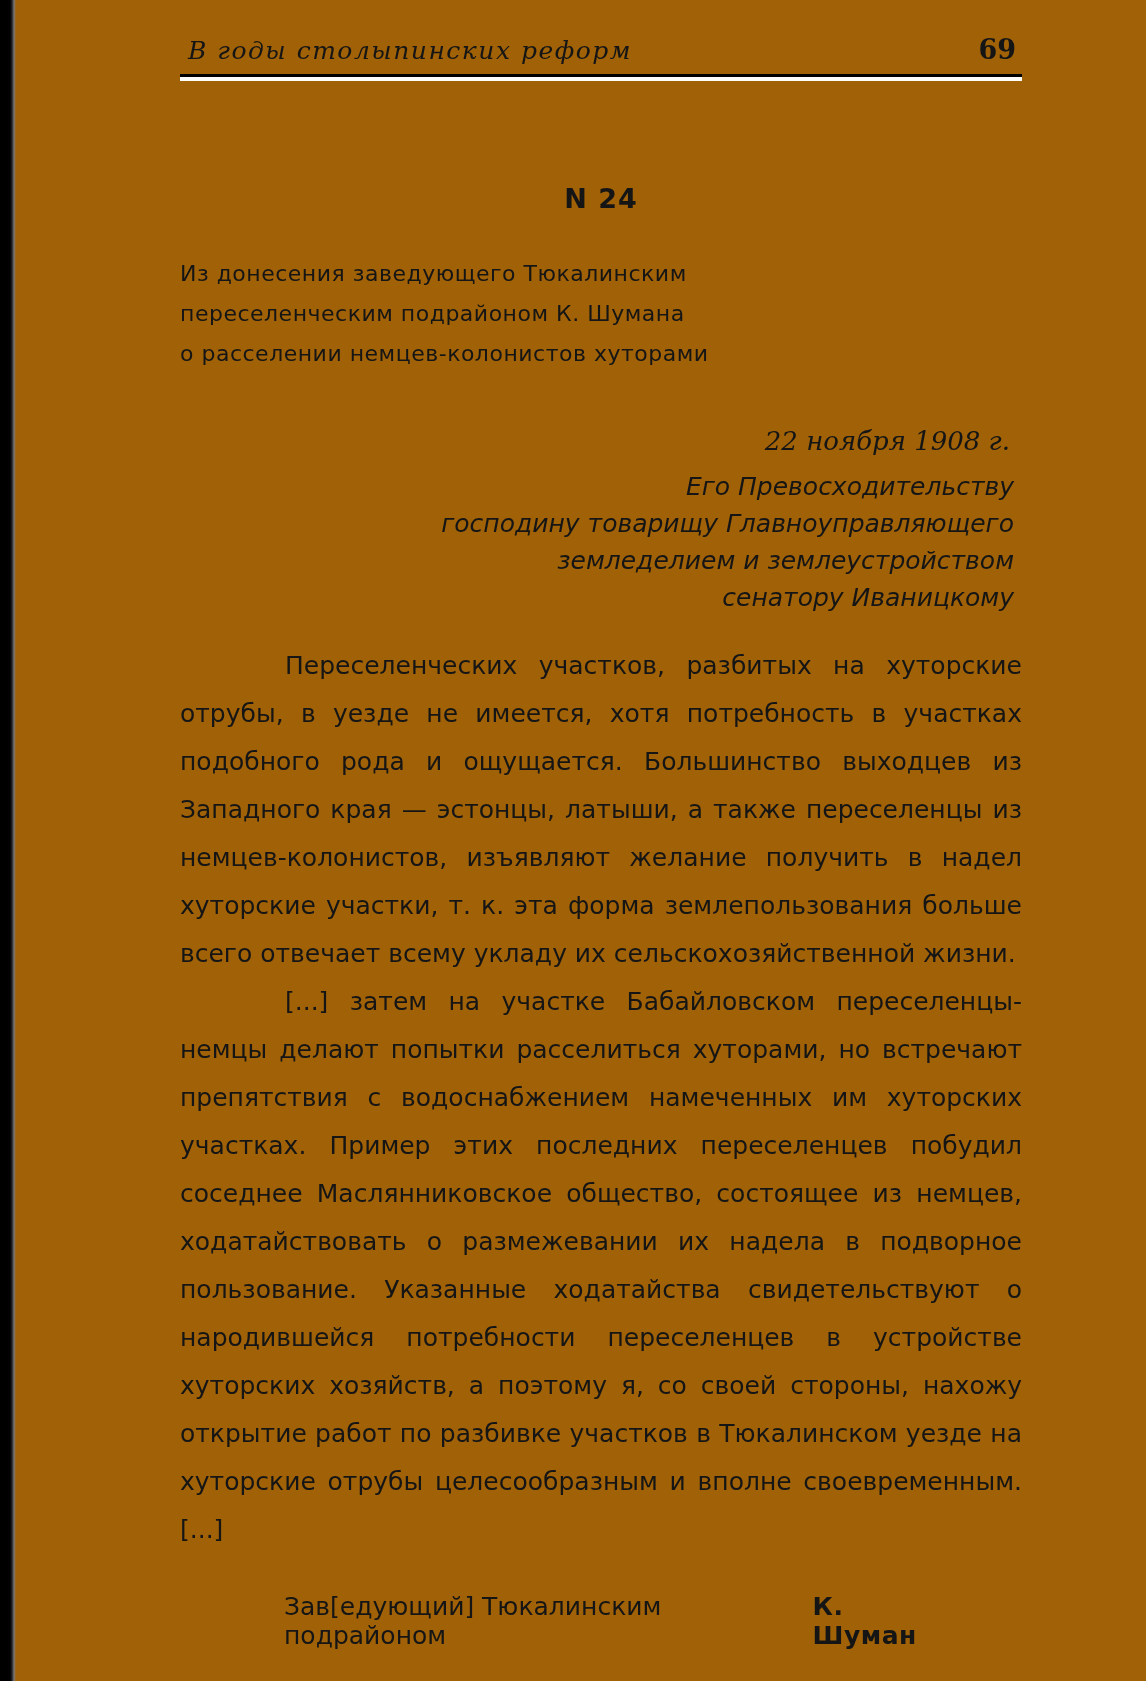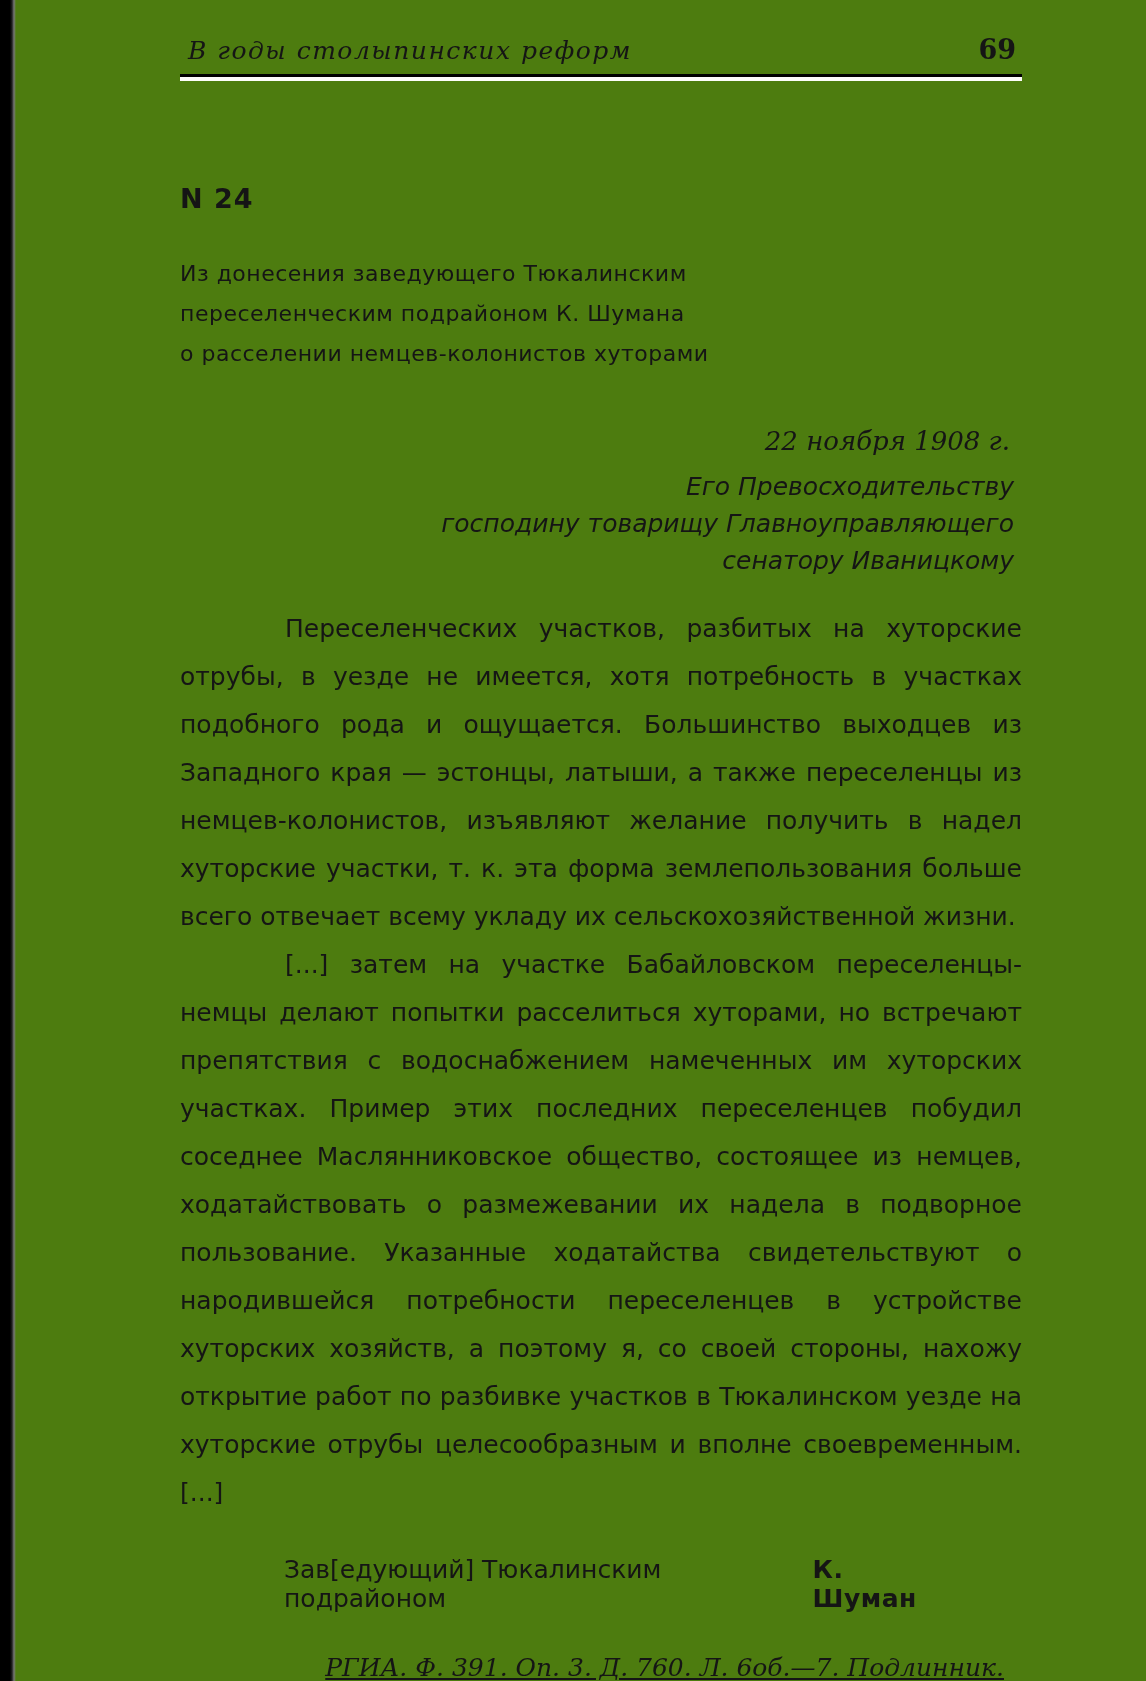--- a/index.html
+++ b/index.html
@@ -3,21 +3,21 @@
 <meta charset="utf-8">
 <style>
   html,body { margin:0; padding:0; }
   body { background:#e8e8e6; }
 
   .page {
     position: relative;
     width: 1146px;
     height: 1681px;
     margin: 0 auto;
-    background: #4d7c0f;
+    background: #a16207;
     overflow: hidden;
     color: #151515;
     font-family: "DejaVu Sans", sans-serif;
   }
 
   
   .binding-strip {
     position: absolute;
     left: 0; top: 0; bottom: 0;
     width: 16px;
@@ -55,20 +55,21 @@
     margin-top: 9px;
     height: 3px;
     background: #000;
     border-bottom: 4px solid #fcfcfa;
     box-shadow: 0 6px 0 -4.5px #000;
   }
 
   
   .doc-number {
     margin-top: 102px;
+    text-align: center;
     font-weight: bold;
     font-size: 27px;
     letter-spacing: 1px;
   }
   .doc-title {
     margin-top: 40px;
     text-align: left;
     font-weight: normal;
     font-size: 22px;
     line-height: 40px;
@@ -152,20 +153,21 @@
       <div>Из донесения заведующего Тюкалинским</div>
       <div>переселенческим подрайоном К. Шумана</div>
       <div>о расселении немцев-колонистов хуторами</div>
     </div>
 
     <div class="doc-date">22 ноября 1908 г.</div>
 
     <div class="addressee">
       <div>Его Превосходительству</div>
       <div>господину товарищу Главноуправляющего</div>
+      <div>земледелием и землеустройством</div>
       <div>сенатору Иваницкому</div>
     </div>
 
     <div class="doc-body">
       <p>Переселенческих участков, разбитых на хуторские отрубы, в уезде не имеется, хотя потребность в участках подобного рода и ощущается. Большинство выходцев из Западного края — эстонцы, латыши, а также переселенцы из немцев-колонистов, изъявляют желание получить в надел хуторские участки, т. к. эта форма землепользования больше всего отвечает всему укладу их сельскохозяйственной жизни.</p>
       <p>[...] затем на участке Бабайловском переселенцы-немцы делают попытки расселиться хуторами, но встречают препятствия с водоснабжением намеченных им хуторских участках. Пример этих последних переселенцев побудил соседнее Маслянниковское общество, состоящее из немцев, ходатайствовать о размежевании их надела в подворное пользование. Указанные ходатайства свидетельствуют о народившейся потребности переселенцев в устройстве хуторских хозяйств, а поэтому я, со своей стороны, нахожу открытие работ по разбивке участков в Тюкалинском уезде на хуторские отрубы целесообразным и вполне своевременным. [...]</p>
     </div>
 
     <div class="signature-row">
       <span class="signature-role">Зав[едующий] Тюкалинским подрайоном</span>

